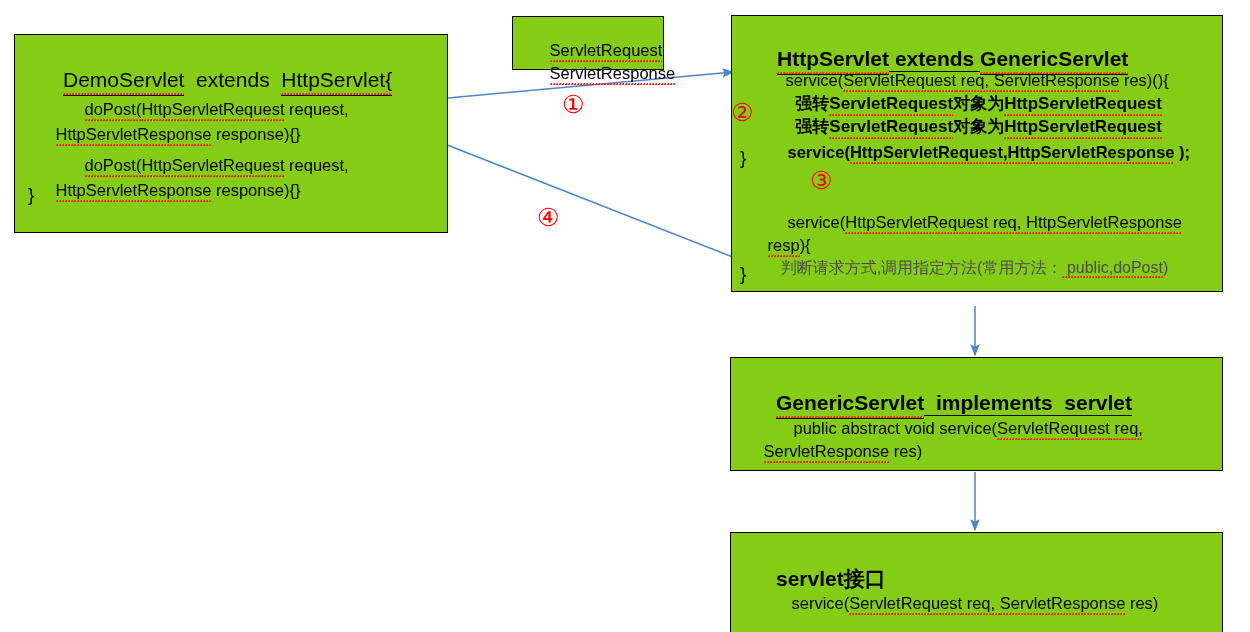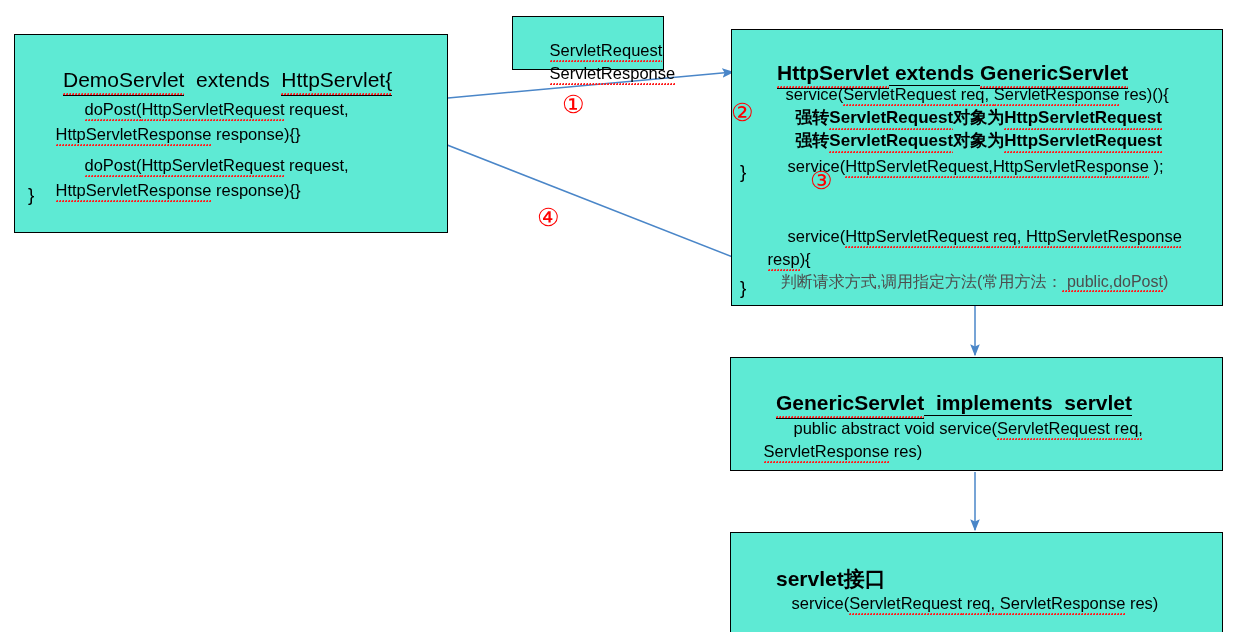--- a/index.html
+++ b/index.html
@@ -3,21 +3,21 @@
 <meta charset="utf-8">
 <style>
   html,body{margin:0;padding:0;background:#ffffff;}
   body{
     width:1250px;height:632px;position:relative;overflow:hidden;
     font-family:"Liberation Sans","DejaVu Sans",sans-serif;
     color:#000000;
   }
   #canvas{position:absolute;left:0;top:0;width:1250px;height:632px;}
   .box{
-    position:absolute;border:1.6px solid #000000;background:#5eead4;
+    position:absolute;border:1.6px solid #000000;background:#84cc16;
     box-sizing:border-box;
     text-align:right;
   }
   .arrows{position:absolute;left:0;top:0;width:1250px;height:632px;pointer-events:none;}
   .lbl{position:absolute;white-space:pre;line-height:1.22;}
 
   
   .t-title{font-size:21px;font-weight:bold;letter-spacing:0px;}
   .t-title-plain{font-size:21px;font-weight:normal;}
   .t-body{font-size:16.5px;font-weight:normal;}
@@ -97,39 +97,39 @@
 
   <div class="box" style="left:512px;top:16px;width:152px;height:54px;">
     <div class="lbl t-body" style="left:9px;top:3px;">
       <span class="wv">ServletRequest</span>
     </div>
     <div class="lbl t-body" style="left:9px;top:26px;">
       <span class="wv">ServletResponse</span>
     </div>
   </div>
 
-  <div class="box" style="left:731px;top:29px;width:492px;height:277px;">
+  <div class="box" style="left:731px;top:15px;width:492px;height:277px;">
 
     <div class="lbl t-title" style="left:10px;top:4px;">
       <span class="dual wv">HttpServlet</span><span class="dual"> extends </span><span class="dual wv">GenericServlet</span>
     </div>
 
     <div class="lbl t-body" style="left:26px;top:34px;">
       <span>service(</span><span class="wv">ServletRequest</span><span class="wv"> req, </span><span class="wv">ServletResponse</span><span> res)(){</span>
     </div>
 
     <div class="lbl t-cn" style="left:35px;top:57px;">
       <span>强转</span><span class="wv">ServletRequest</span><span>对象为</span><span class="wv">HttpServletRequest</span>
     </div>
 
     <div class="lbl t-cn" style="left:35px;top:80px;">
       <span>强转</span><span class="wv">ServletRequest</span><span>对象为</span><span class="wv">HttpServletRequest</span>
     </div>
 
-    <div class="lbl t-body" style="left:28px;top:106px;">
+    <div class="lbl t-body" style="left:28px;top:106px;font-weight:bold;">
       <span>service(</span><span class="wv">HttpServletRequest,HttpServletResponse</span><span> );</span>
     </div>
 
     <div class="lbl t-brace" style="left:8px;top:130px;">}</div>
 
     <div class="lbl t-body" style="left:28px;top:176px;">
       <span>service(</span><span class="wv">HttpServletRequest</span><span class="wv"> req, </span><span class="wv">HttpServletResponse</span>
     </div>
 
     <div class="lbl t-body" style="left:8px;top:199px;">

